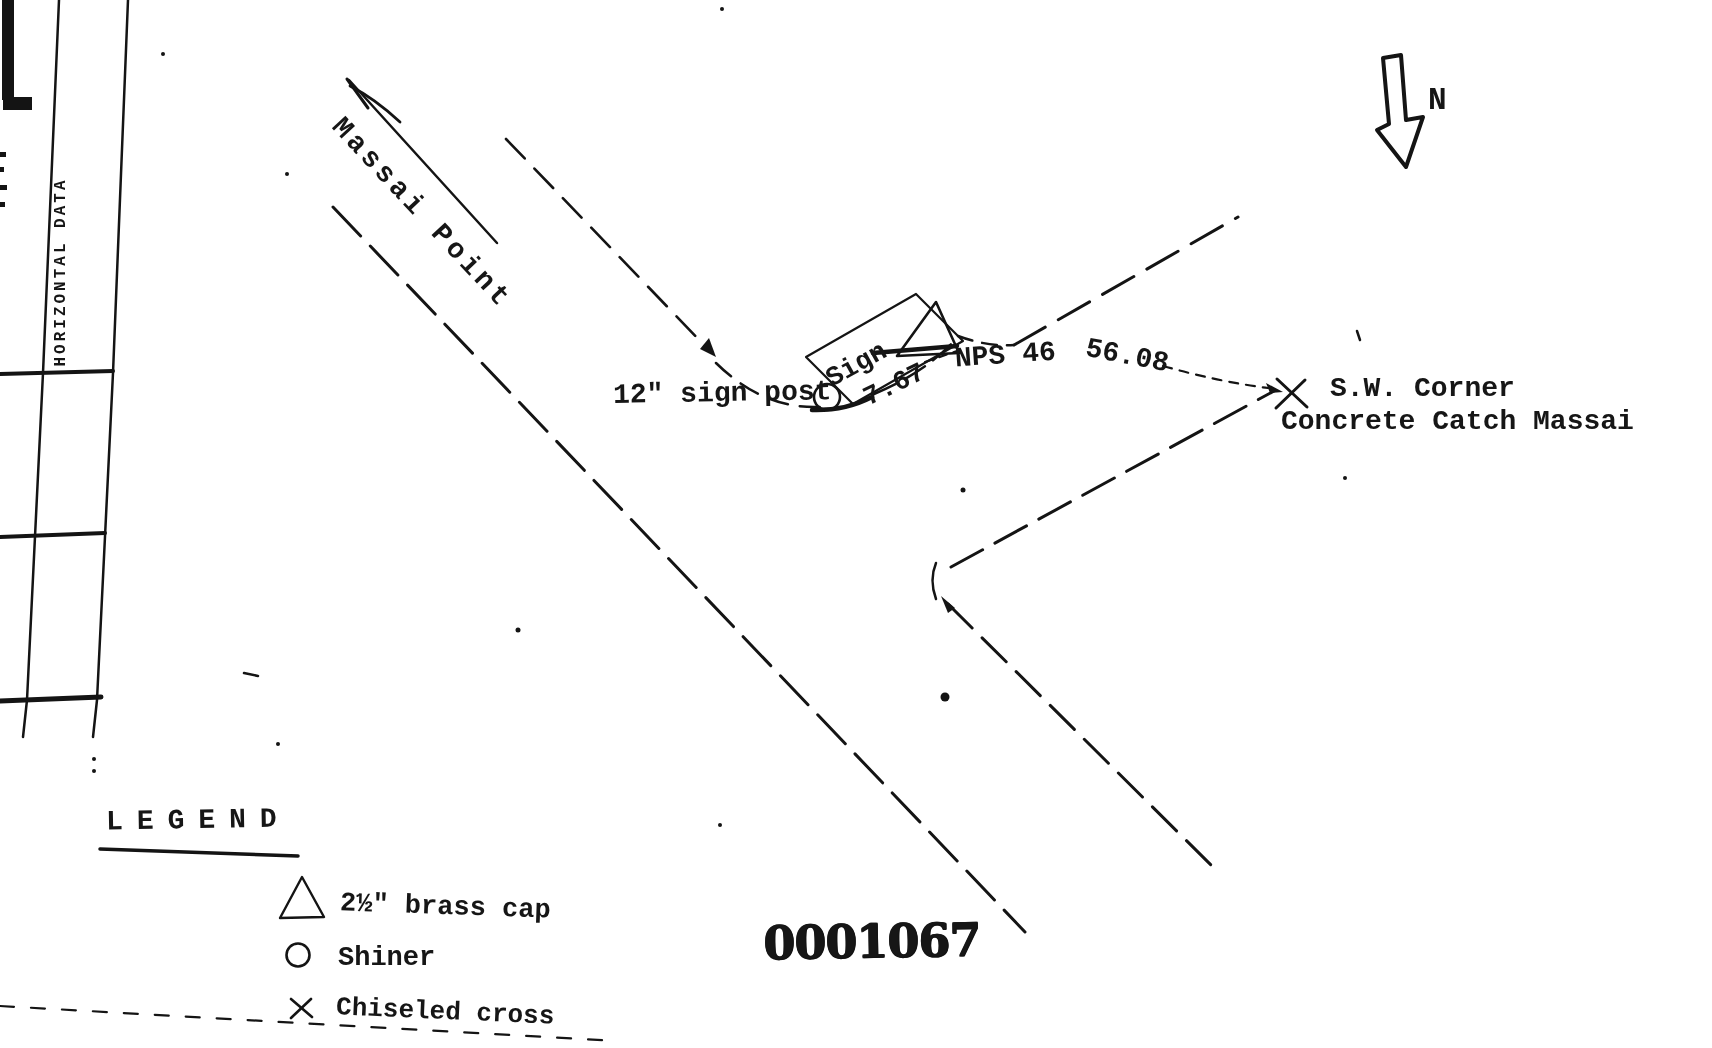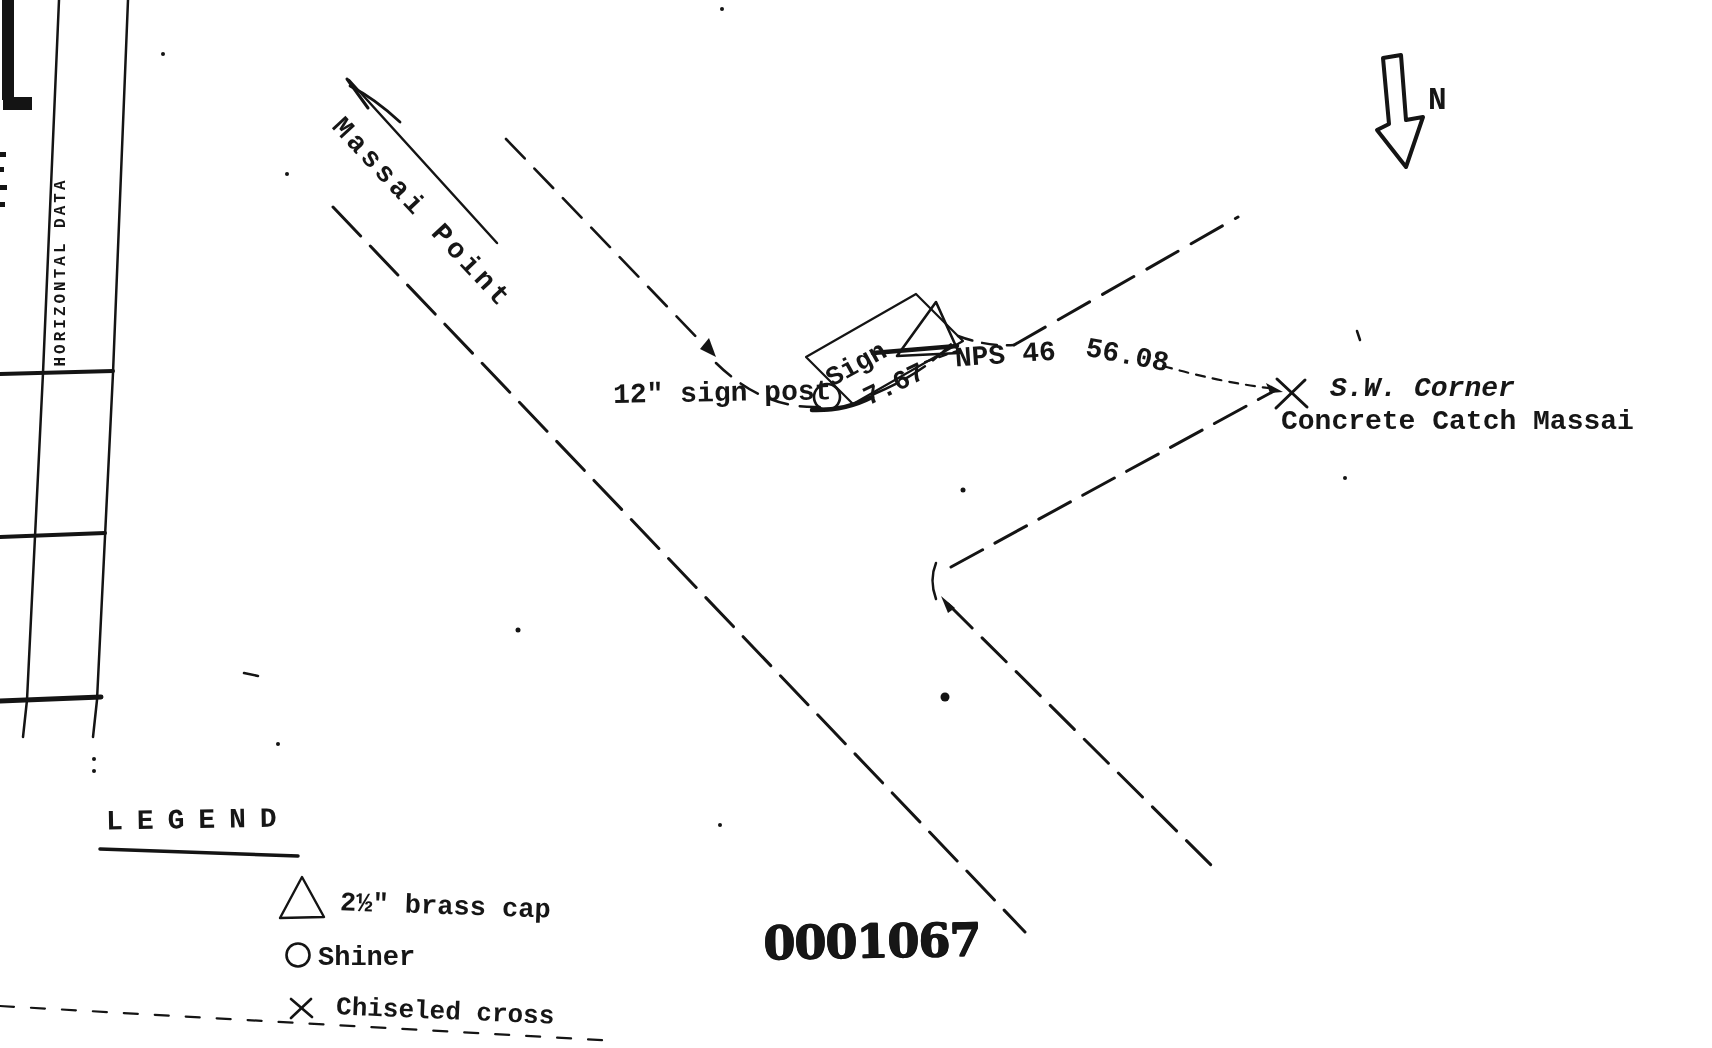--- a/index.html
+++ b/index.html
@@ -20,26 +20,26 @@
   }
   .road-label{
     left:421px; top:214px; font-size:28px; letter-spacing:4px;
     transform:translate(-50%,-50%) rotate(47deg);
   }
   .sign-post-label{left:613px; top:379px; font-size:28px; transform:rotate(-1deg);}
   .sign-label{left:857px; top:366px; font-size:27px; transform:translate(-50%,-50%) rotate(-29deg);}
   .dim-767{left:895px; top:386px; font-size:27px; transform:translate(-50%,-50%) rotate(-26deg);}
   .nps{left:955px; top:341px; font-size:28px; transform:rotate(-4deg);}
   .dim-5608{left:1127px; top:357px; font-size:28px; transform:translate(-50%,-50%) rotate(11deg);}
-  .sw1{left:1330px; top:374px; font-size:28px;font-style:italic;}
+  .sw1{left:1330px; top:374px; font-size:28px;}
   .sw2{left:1281px; top:407px; font-size:28px;}
   .north-n{left:1428px; top:84px; font-size:31px;}
   .legend-title{left:106px; top:806px; font-size:28px; letter-spacing:14px; transform:rotate(-1deg);}
   .leg-brass{left:340px; top:893px; font-size:27px; transform:rotate(2deg);}
-  .leg-shiner{left:318px; top:944px; font-size:27px;text-align:center;}
+  .leg-shiner{left:338px; top:944px; font-size:27px;text-align:center;}
   .leg-cross{left:336px; top:998px; font-size:26px; transform:rotate(2.5deg);}
   .stamp{
     left:763px; top:916px; font-size:46px;
     font-family:"DejaVu Serif","Liberation Serif",serif; font-weight:900;
     letter-spacing:-1px; transform:rotate(-1deg);
     text-shadow:1px 0 #141414, 0 1px #141414, 1px 1px #141414;
   }
 </style>
 </head>
 <body>

